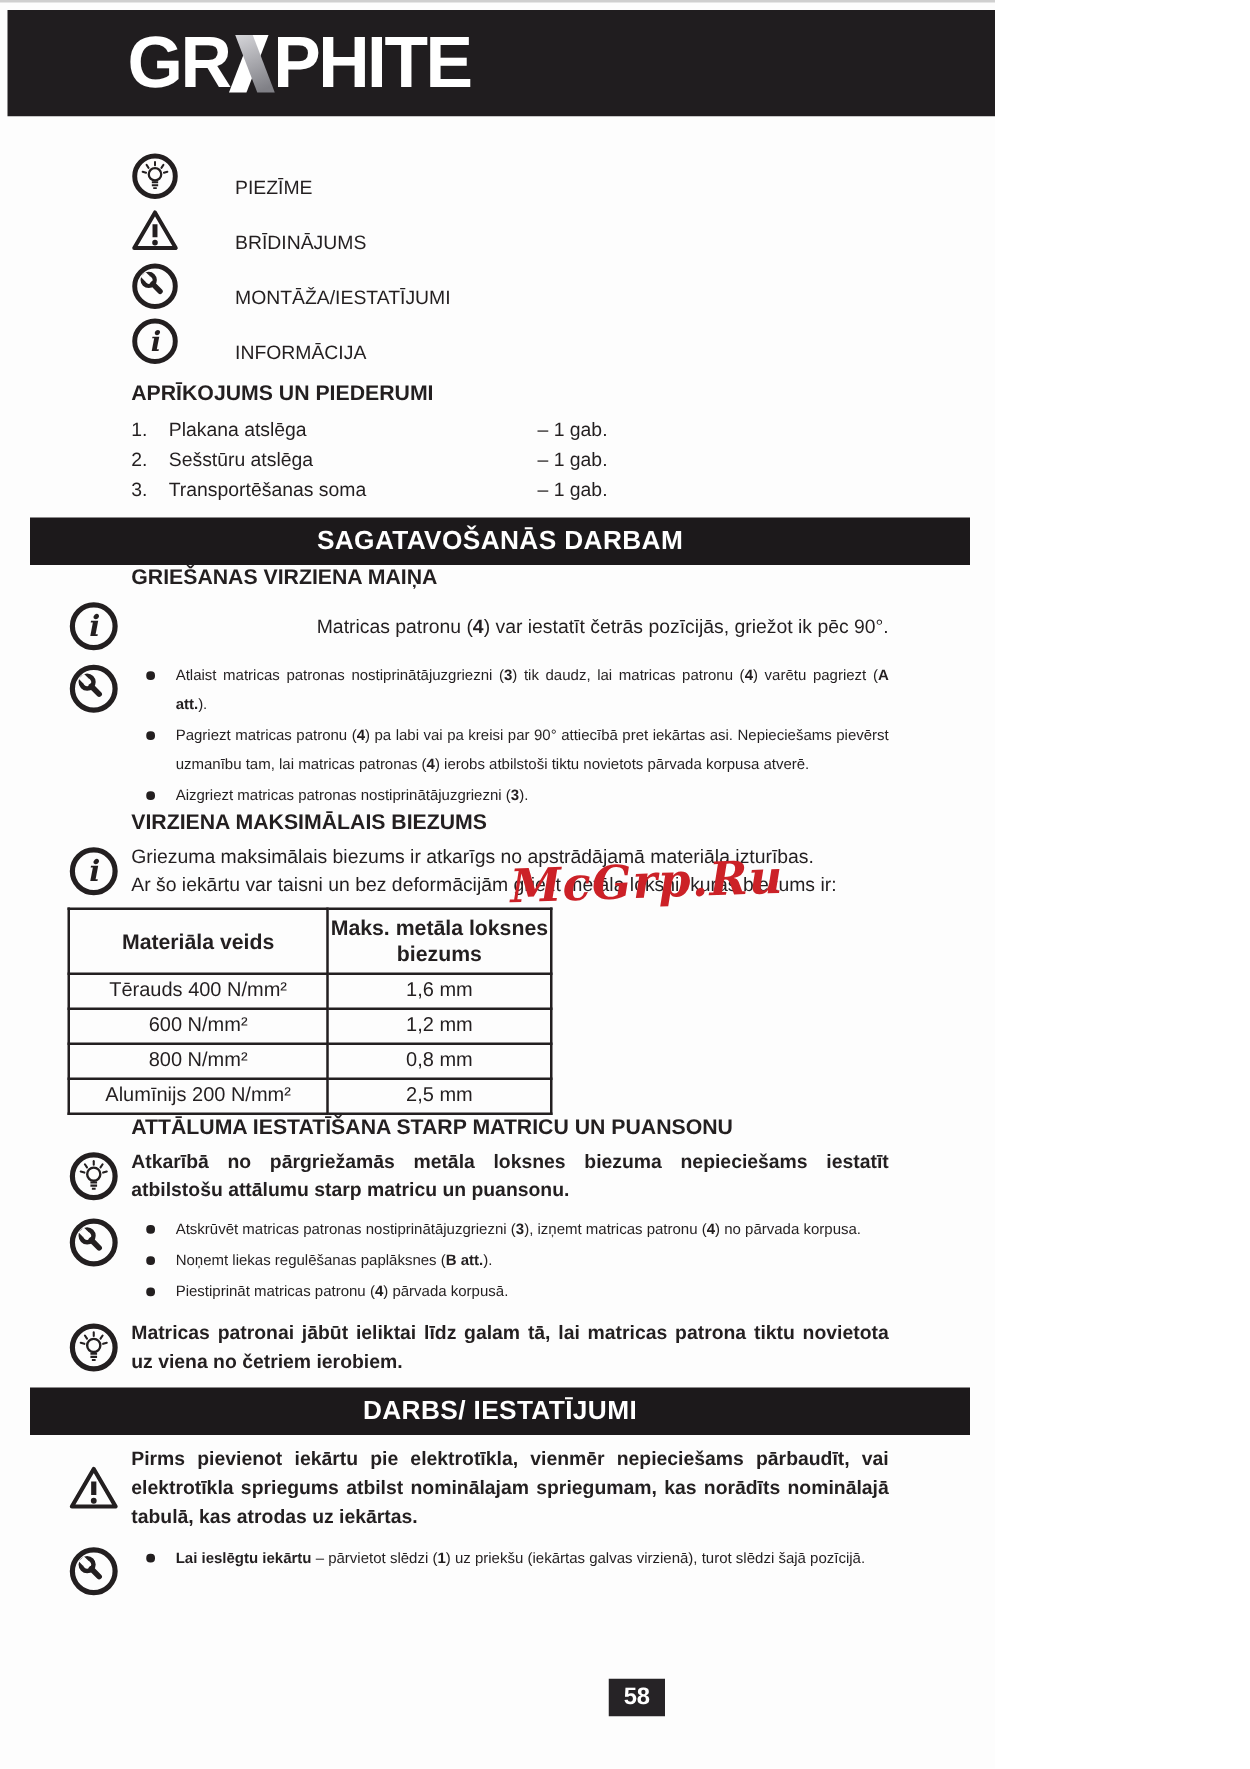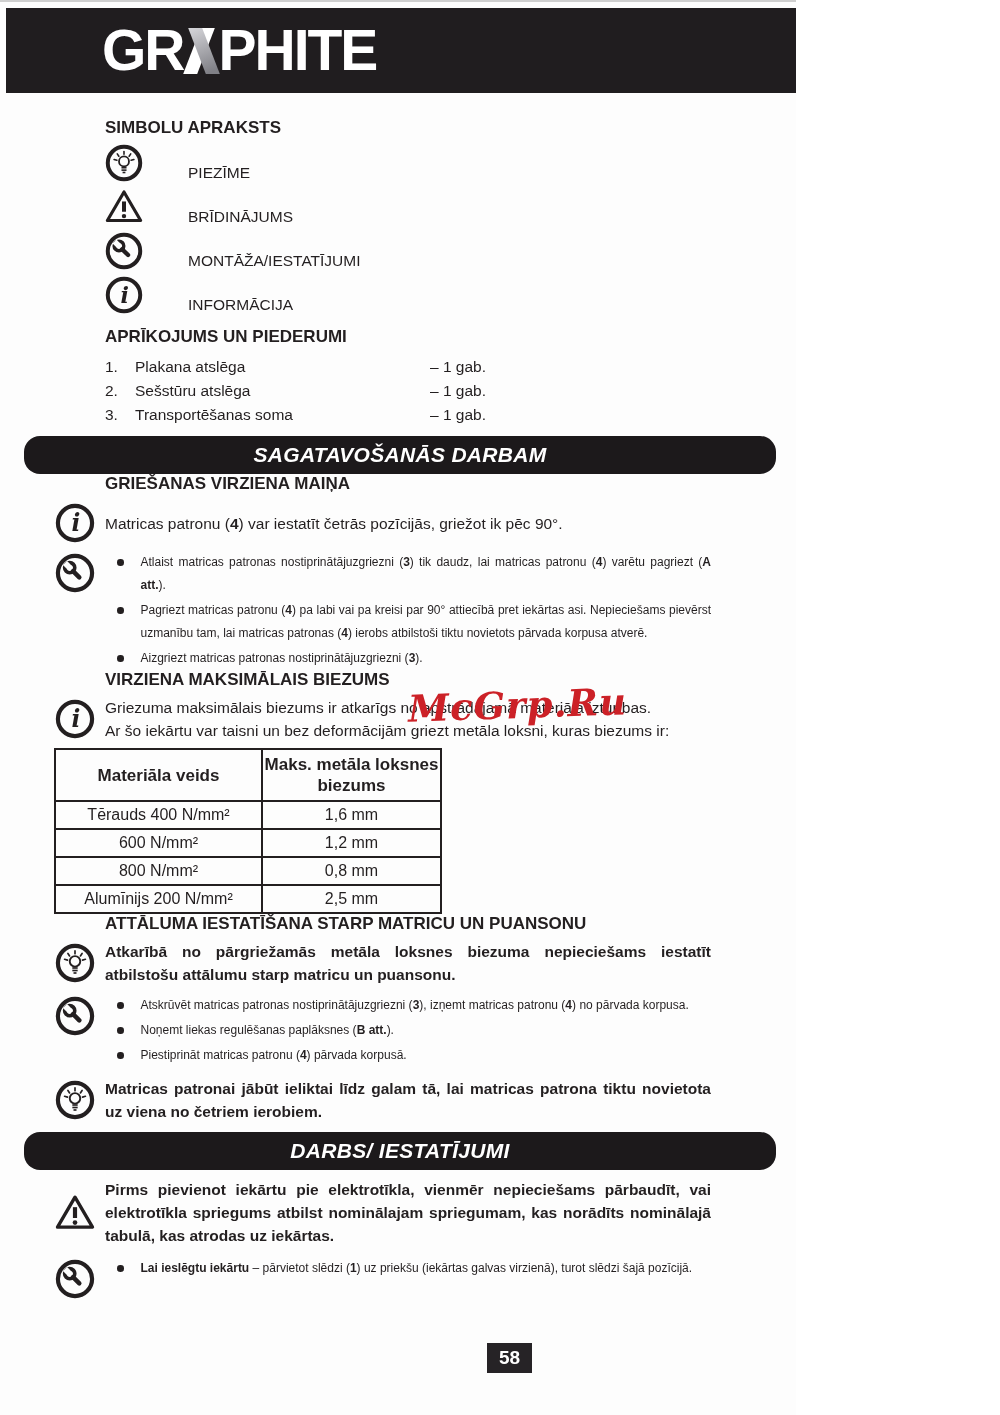--- a/index.html
+++ b/index.html
@@ -26,22 +26,22 @@
   .symrow{display:flex;align-items:flex-end;height:42px;margin-left:105px;margin-top:2px;}
   .symrow svg{width:38px;height:38px;flex:none;}
   .symlabel{margin-left:45px;font-size:15.5px;margin-top:6px;}
   
   .eqblock{margin-top:13px;}
   .eqrows{margin-top:8px;}
   .eqrow{display:grid;grid-template-columns:30px 295px auto;margin-left:105px;
          font-size:15.5px;line-height:24px;}
   
   .banner{margin:0 20px 0 24px;height:38px;background:#1c191b;color:#fff;display:flex;
-          align-items:center;justify-content:center;font-size:21px;font-style:italic;
-          font-weight:700;letter-spacing:0.3px;border-radius:16px;}
+          align-items:center;justify-content:center;font-size:21px;
+          font-weight:700;letter-spacing:0.3px;}
   .banner1{margin-top:9px;}
   .banner2{margin-top:9px;}
   
   .irow{display:grid;grid-template-columns:40px 1fr;column-gap:10px;
         margin:0 85px 0 55px;align-items:center;}
   .irow svg{width:40px;height:40px;}
   .itext{font-size:15.5px;line-height:23px;}
   .itext.bold{font-weight:700;text-align:justify;}
   
   .group{position:relative;}
@@ -57,21 +57,21 @@
   table.mat th{width:205px;font-size:17px;line-height:21px;padding:4px 0;}
   table.mat th.c2{width:177px;}
   table.mat td{font-size:16px;height:26px;padding:0;}
   
   .watermark{position:absolute;left:408px;top:683px;font-family:"DejaVu Serif",serif;
              font-style:italic;font-weight:700;font-size:37px;letter-spacing:1px;
              transform:rotate(-2deg);}
   .pagenum{position:absolute;top:1343px;left:487px;width:45px;height:30px;background:#262326;
            color:#fff;display:flex;align-items:center;justify-content:center;
            font-size:19px;font-weight:700;}
-  .mt6{margin-top:6px;} .mt8{margin-top:8px;} .mt9{margin-top:9px;} .mt10{margin-top:10px;} .mt25{margin-top:25px;} .mt32{margin-top:32px;}
+  .mt6{margin-top:6px;} .mt8{margin-top:8px;} .mt9{margin-top:9px;text-align:right;} .mt10{margin-top:10px;} .mt25{margin-top:25px;} .mt32{margin-top:32px;}
 </style>
 </head>
 <body>
 
 <svg width="0" height="0" style="position:absolute" aria-hidden="true">
   <symbol id="i-lightbulb" viewBox="0 0 48 48">
     <circle cx="24" cy="24" r="20.5" fill="none" stroke="currentColor" stroke-width="5"></circle>
     <g stroke="currentColor" stroke-width="2" stroke-linecap="round">
       <line x1="24" y1="9.5" x2="24" y2="13"></line>
       <line x1="15.5" y1="12.5" x2="17.5" y2="15.5"></line>
@@ -113,21 +113,20 @@
       <span class="txt">GR</span>
       <span class="slash s1"></span>
       <span class="slash s2"></span>
       <span class="txt">PHITE</span>
     </div>
   </header>
 
   <div class="flow">
 
     <div class="symblock">
-      <h3 class="sec">SIMBOLU APRAKSTS</h3>
       <div class="symrow">
         <svg>
             <use href="#i-lightbulb"></use>
           </svg>
         <span class="symlabel">PIEZĪME</span>
       </div>
       <div class="symrow">
         <svg>
             <use href="#i-warning"></use>
           </svg>

